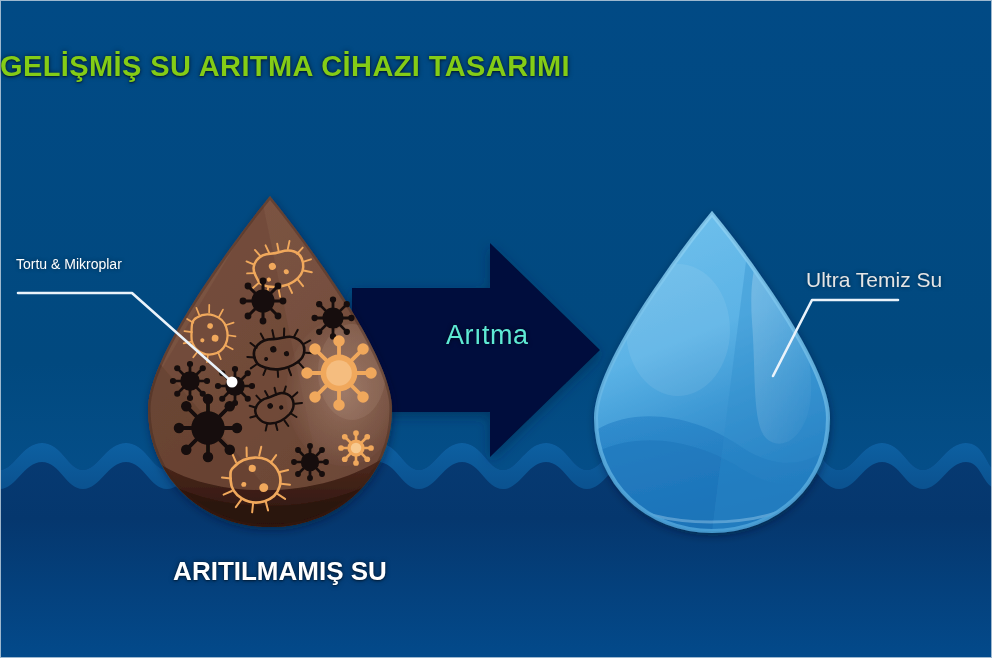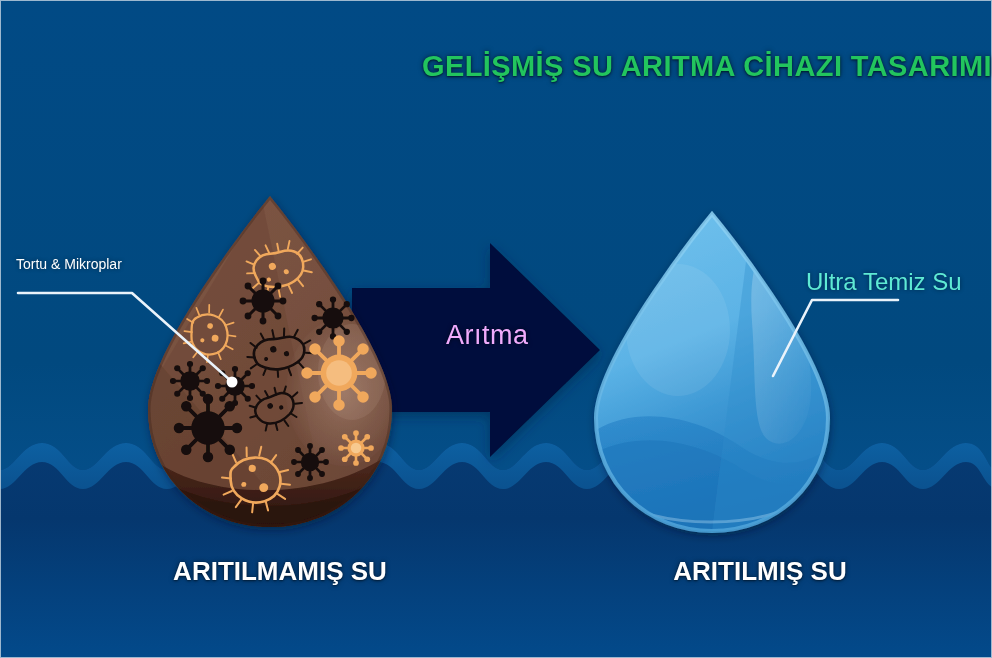--- a/index.html
+++ b/index.html
@@ -22,39 +22,39 @@
     display: block;
   }
   .overlay {
     position: absolute; left:0; top:0;
     width: 992px; height: 658px;
     pointer-events: none;
   }
   .txt { position: absolute; white-space: nowrap; pointer-events: auto; }
 
   #page-title {
-    top: 50px; left: 0; width: 992px; text-align: right;
-    font-size: 29px; font-weight: bold; color: #22c55e;
+    top: 50px; left: 0; width: 992px; text-align: left;
+    font-size: 29px; font-weight: bold; color: #84cc16;
     letter-spacing: 0.4px;
     text-shadow: 0 0 5px rgba(0,0,0,.55), 0 1px 2px rgba(0,0,0,.5);
     white-space: nowrap;
   }
   #label-dirty-callout {
     top: 256px; left: 16px;
     font-size: 14px; color: #ffffff; font-weight: 400;
     text-shadow: 0 0 4px rgba(0,0,0,.45);
   }
   #label-clean-callout {
     top: 268px; left: 806px;
-    font-size: 24px; color: #5eead4; font-weight: 400;
+    font-size: 21px; color: #e5e5e5; font-weight: 400;
     text-shadow: 0 0 4px rgba(0,0,0,.45);
   }
   #label-arrow {
     top: 320px; left: 446px;
-    font-size: 27px; color: #f0abfc; font-weight: 400;
+    font-size: 27px; color: #5eead4; font-weight: 400;
     letter-spacing: .5px;
     text-shadow: 0 0 4px rgba(0,0,0,.6);
   }
   #label-drop-inner {
     top: 376px; left: 617px;
     font-size: 20px; color: #ffffff; font-weight: 400;
     text-shadow: 0 1px 3px rgba(8,60,110,.75);
   }
   .caption {
     top: 556px; font-size: 26px; color: #ffffff;
@@ -566,19 +566,15 @@
     <div class="txt" id="label-clean-callout">Ultra Temiz Su</div>
 
     <div class="txt" id="label-arrow">Arıtma</div>
 
 
     <div class="txt caption" id="caption-dirty">
       <span class="strong">ARITILMAMIŞ</span>
       <span class="light">SU</span>
     </div>
 
-    <div class="txt caption" id="caption-clean">
-      <span class="strong">ARITILMIŞ</span>
-      <span class="light">SU</span>
-    </div>
 
   </div>
 </div>
 
 </body></html>

